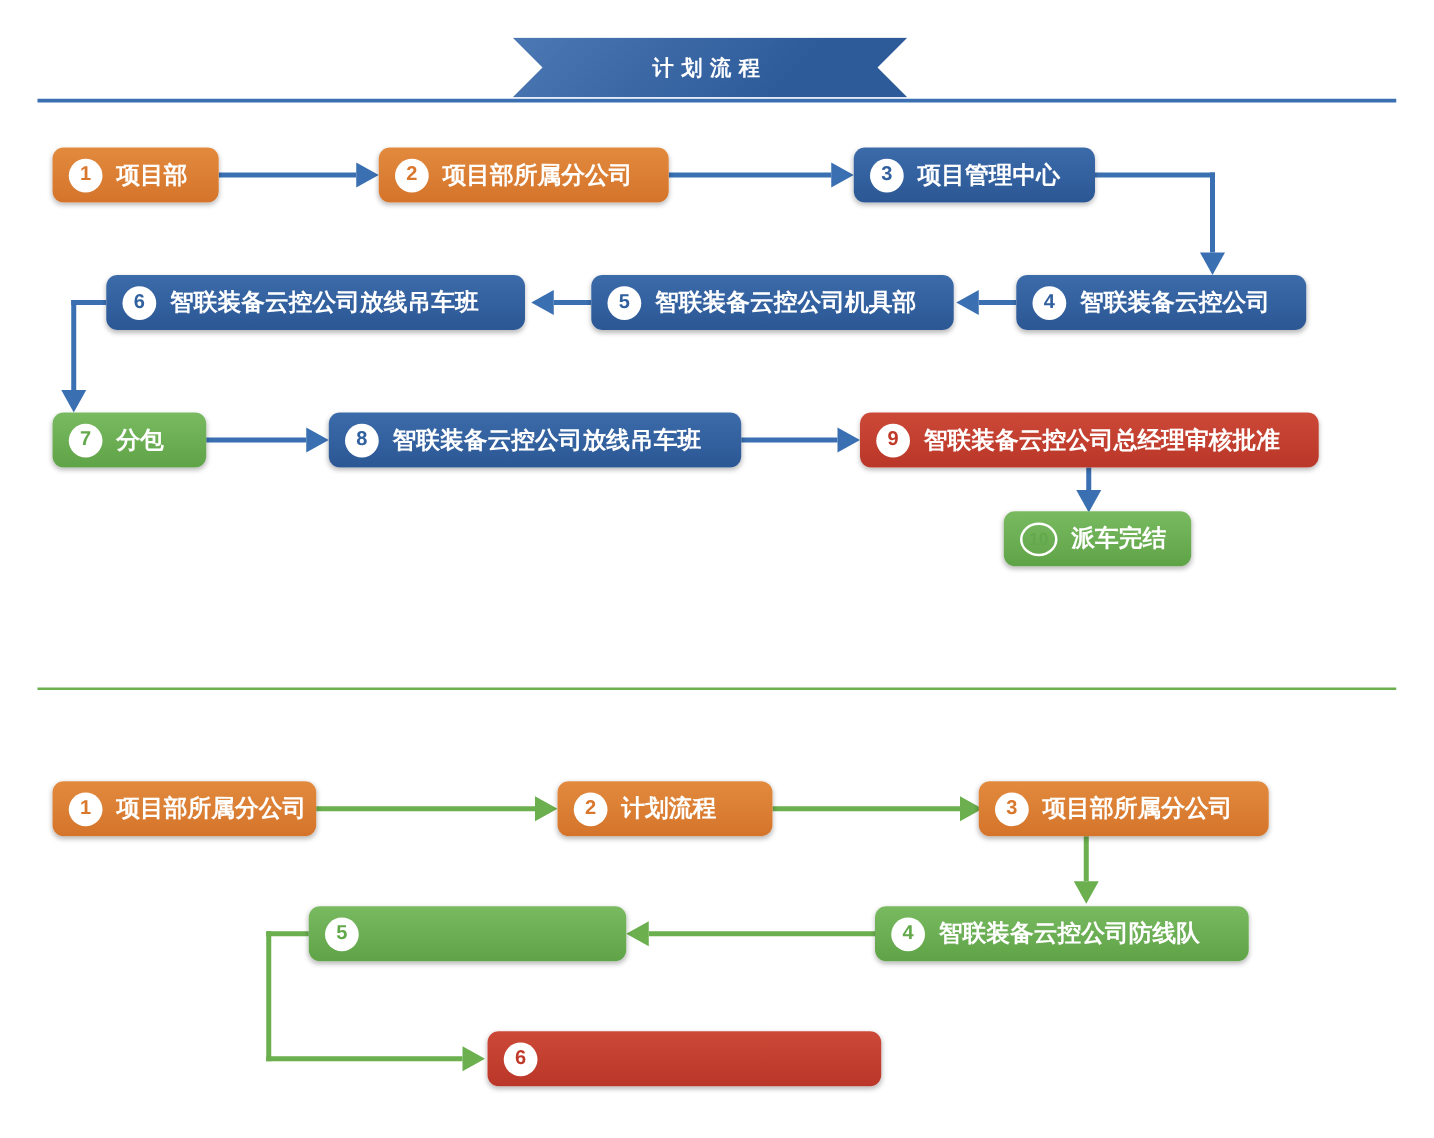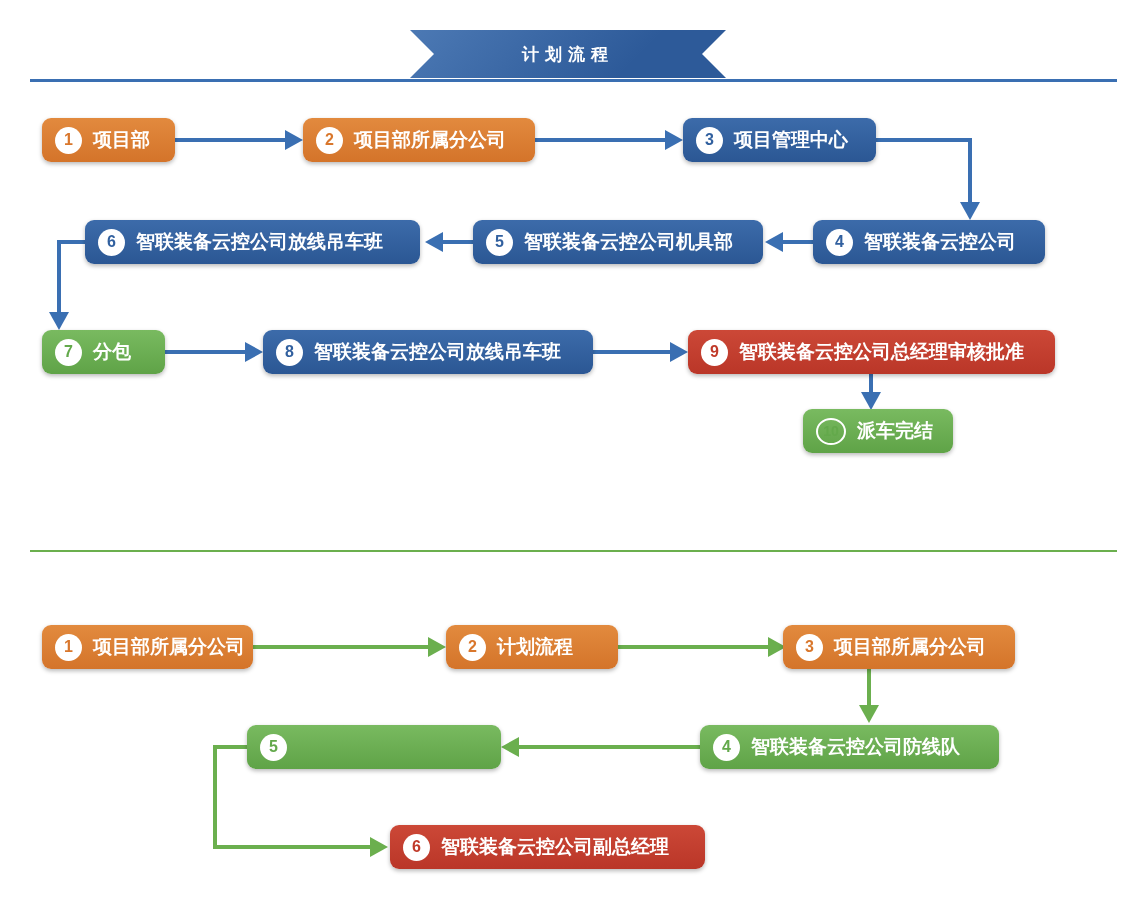--- a/index.html
+++ b/index.html
@@ -163,16 +163,15 @@
     <span class="badge">5</span>
   </div>
 
   <div class="ln green hl" style="left:213px;top:745px;width:34px;"></div>
   <div class="ln green vl" style="left:213px;top:745px;height:104px;"></div>
   <div class="ln green hl" style="left:213px;top:845px;width:157px;"></div>
   <div class="head right green" style="left:370px;top:837px;"></div>
 
   <div class="node red" style="left:390px;top:825px;width:315px;">
     <span class="badge">6</span>
-    <span class="label">智联装备云控公司副总经理</span>
   </div>
 
 </div>
 
 </body></html>

